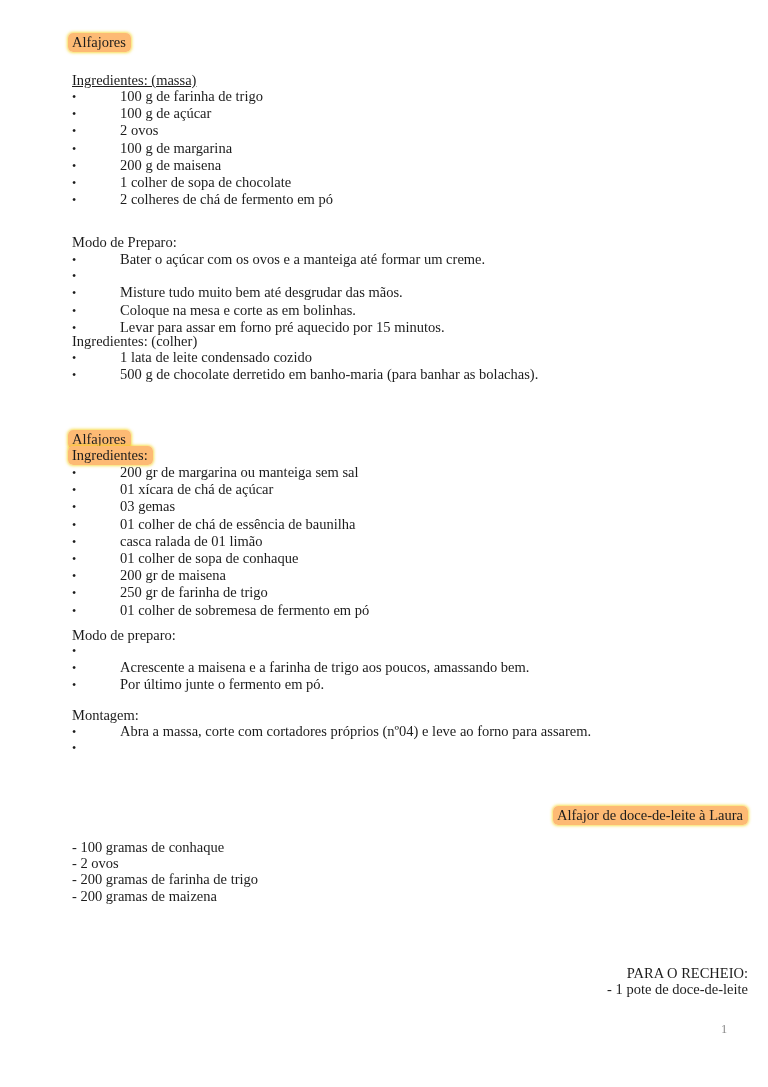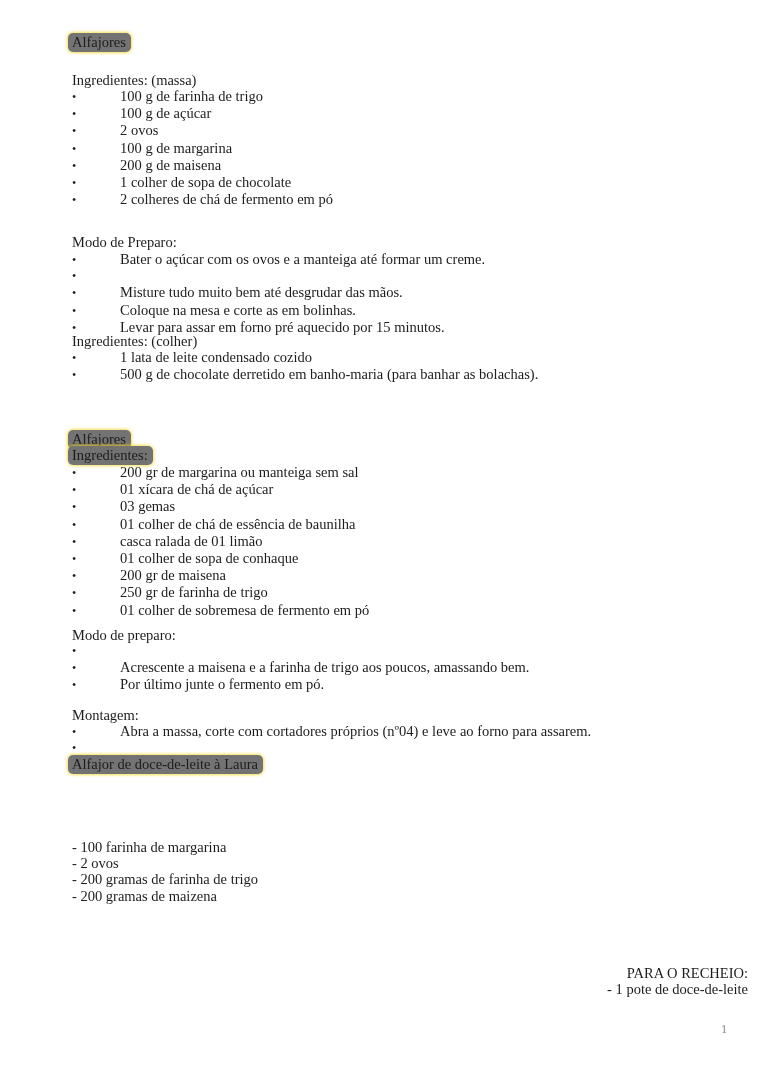--- a/index.html
+++ b/index.html
@@ -32,21 +32,21 @@
   
   .bullets .line { display: flex; align-items: baseline; }
   .marker {
     flex: 0 0 48px;
     width: 48px;
     font-size: 12px;
     color: #1c1c1c;
   }
   
   .hl {
-    background: #737373;
+    background: #fdba74;
     border-radius: 5px;
     padding: 1px 5px 2px 4px;
     margin-left: -4px;
     box-shadow: 0 0 3px 1px rgba(244, 210, 20, 0.75);
   }
   .pagenum {
     position: absolute;
     top: 1022px;
     left: 721px;
     font-size: 12.5px;
@@ -54,21 +54,21 @@
   }
 </style>
 </head>
 <body>
 
 <div class="page">
   <div class="pagenum">1</div>
 <div class="block highlight" style="top: 34px;">
       <div class="line"><span class="hl">Alfajores</span></div>
     </div>
-    <div class="block text" style="top: 72px;">
+    <div class="block text" style="top: 72px; text-decoration: underline;">
       <div class="line">Ingredientes: (massa)</div>
     </div>
     <div class="block bullets" style="top: 88px;">
       <div class="line">
         <span class="marker">•</span>
         <span>100 g de farinha de trigo</span>
       </div>
       <div class="line">
         <span class="marker">•</span>
         <span>100 g de açúcar</span>
@@ -194,25 +194,25 @@
     </div>
     <div class="block bullets" style="top: 723px;">
       <div class="line">
         <span class="marker">•</span>
         <span>Abra a massa, corte com cortadores próprios (nº04) e leve ao forno para assarem.</span>
       </div>
       <div class="line">
         <span class="marker">•</span>
       </div>
     </div>
-    <div class="block highlight" style="top: 756px;">
+    <div class="block highlight" style="top: 807px; text-align: right;">
       <div class="line"><span class="hl">Alfajor de doce-de-leite à Laura</span></div>
     </div>
     <div class="block text" style="top: 839px;">
-      <div class="line">- 100 farinha de margarina</div>
+      <div class="line">- 100 gramas de conhaque</div>
       <div class="line">- 2 ovos</div>
       <div class="line">- 200 gramas de farinha de trigo</div>
       <div class="line">- 200 gramas de maizena</div>
     </div>
     <div class="block text" style="top: 965px; text-align: right;">
       <div class="line">PARA O RECHEIO:</div>
       <div class="line">- 1 pote de doce-de-leite</div>
     </div>
   </div>
 

